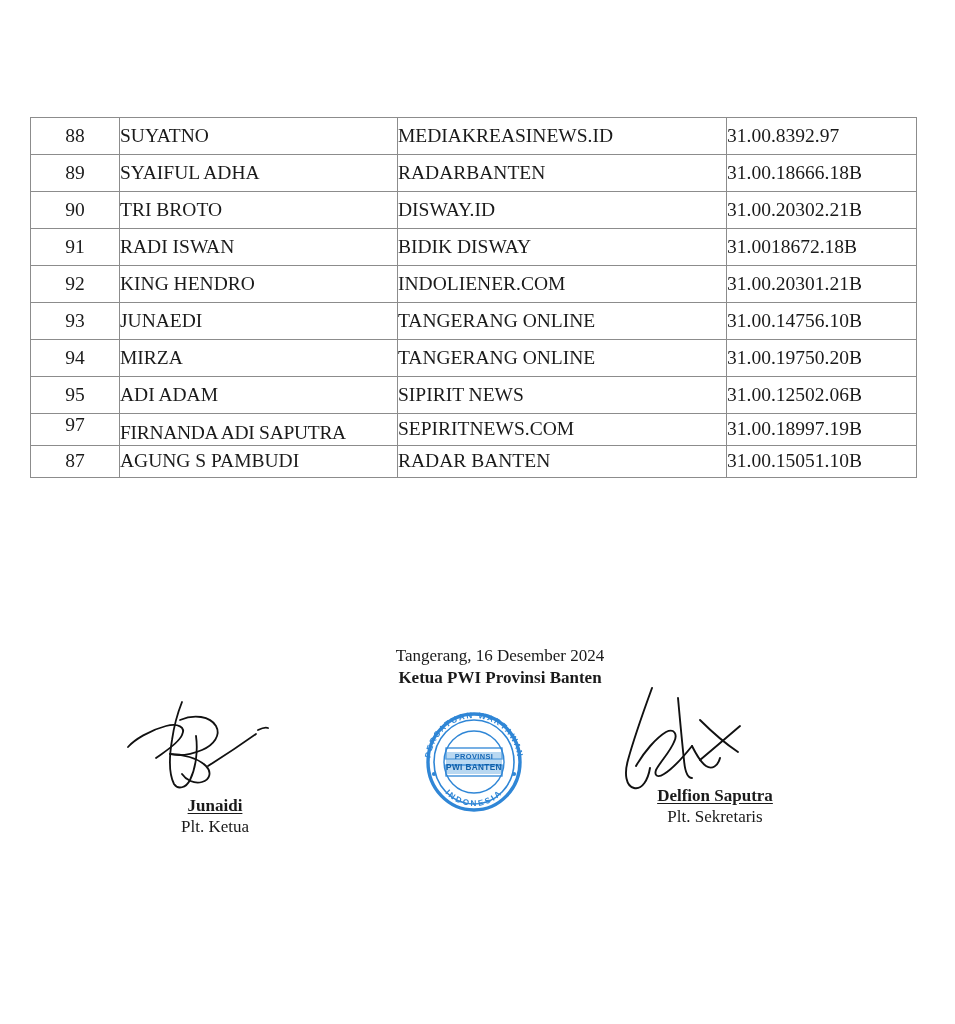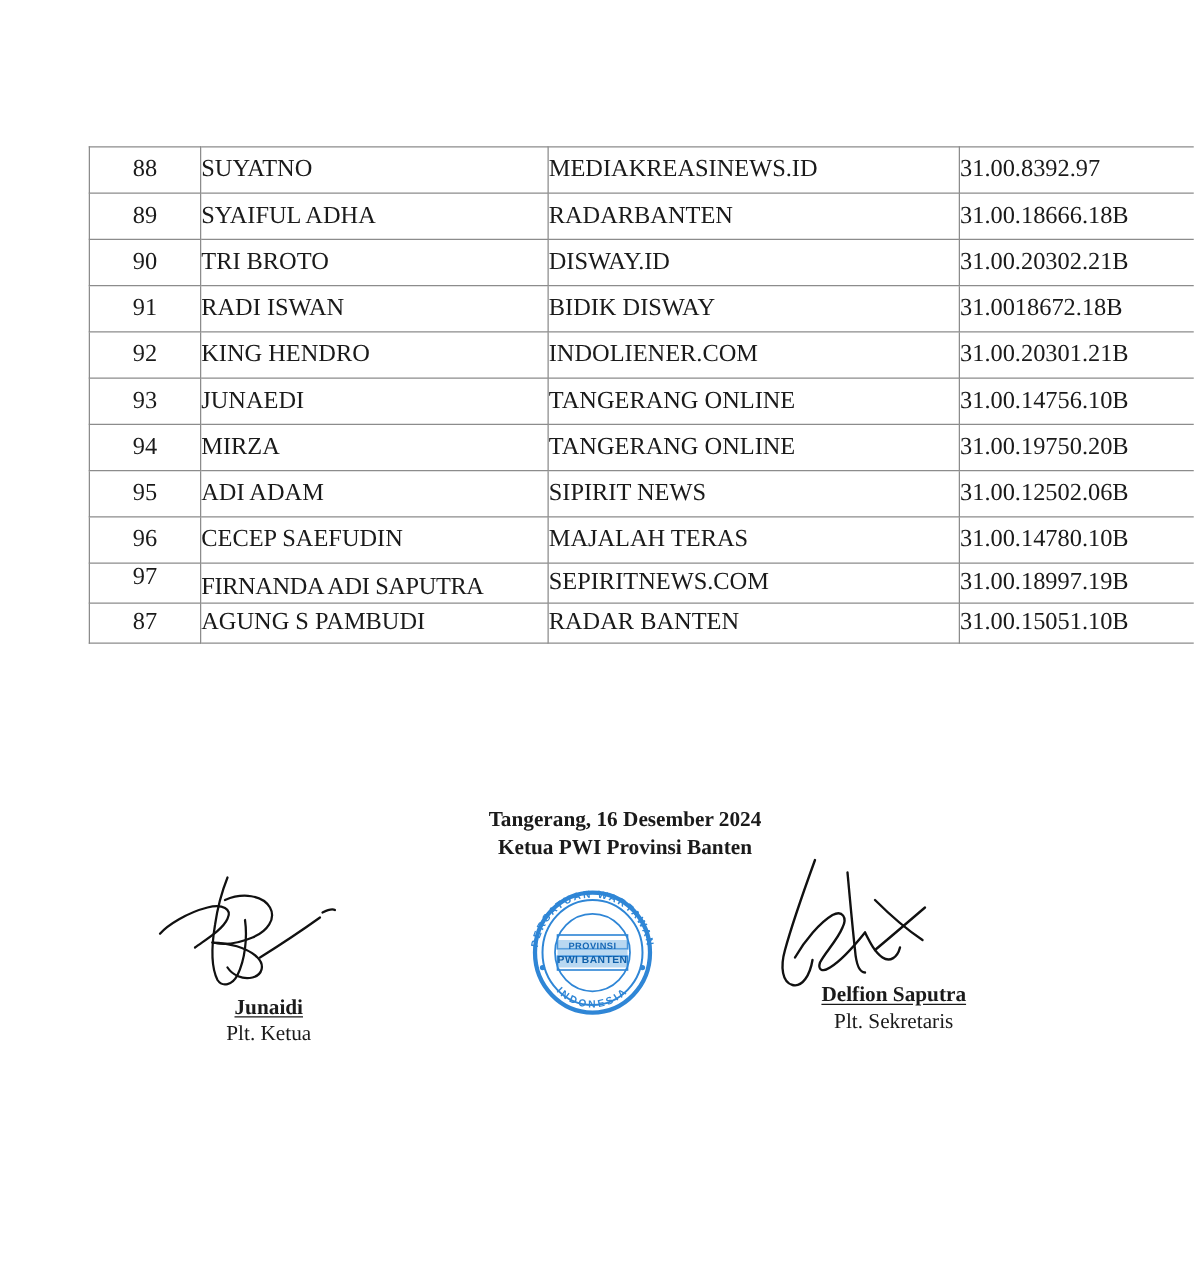--- a/index.html
+++ b/index.html
@@ -23,21 +23,20 @@
     height: 1024px;
     background: #ffffff;
   }
 
   
   .table-wrap {
     position: absolute;
     left: 30px;
     top: 117px;
     width: 882px;
-    margin-left: 41px;
   }
   table.members {
     border-collapse: collapse;
     width: 882px;
     table-layout: fixed;
   }
   table.members td {
     border: 1px solid #8c8c8c;
     font-size: 19.5px;
     line-height: 1.05;
@@ -89,21 +88,21 @@
   
   .sig-header {
     position: absolute;
     left: 330px;
     top: 645px;
     width: 340px;
     text-align: center;
     font-size: 17px;
     line-height: 1.3;
   }
-  .sig-header .place-date { font-weight: bold; }
+  .sig-header .place-date { font-weight: normal; }
   .sig-header .role { font-weight: bold; }
 
   .sig-col {
     position: absolute;
     text-align: center;
   }
   .sig-left  { left: 120px; top: 690px; width: 190px; }
   .sig-right { left: 600px; top: 680px; width: 230px; }
 
   .sig-ink { height: 105px; position: relative; }
@@ -197,26 +196,20 @@
           <td class="col-id">31.00.19750.20B</td>
         </tr>
 
         <tr class="r-tall">
           <td class="col-no">95</td>
           <td class="col-name">ADI ADAM</td>
           <td class="col-media">SIPIRIT NEWS</td>
           <td class="col-id">31.00.12502.06B</td>
         </tr>
 
-        <tr class="r-tall">
-          <td class="col-no">96</td>
-          <td class="col-name">CECEP SAEFUDIN</td>
-          <td class="col-media">MAJALAH TERAS</td>
-          <td class="col-id">31.00.14780.10B</td>
-        </tr>
 
         <tr class="r-short">
           <td class="col-no"><span class="nudge-up">97</span></td>
           <td class="col-name tight"><span class="nudge-down">FIRNANDA ADI SAPUTRA</span></td>
           <td class="col-media">SEPIRITNEWS.COM</td>
           <td class="col-id">31.00.18997.19B</td>
         </tr>
 
         <tr class="r-short">
           <td class="col-no">87</td>

